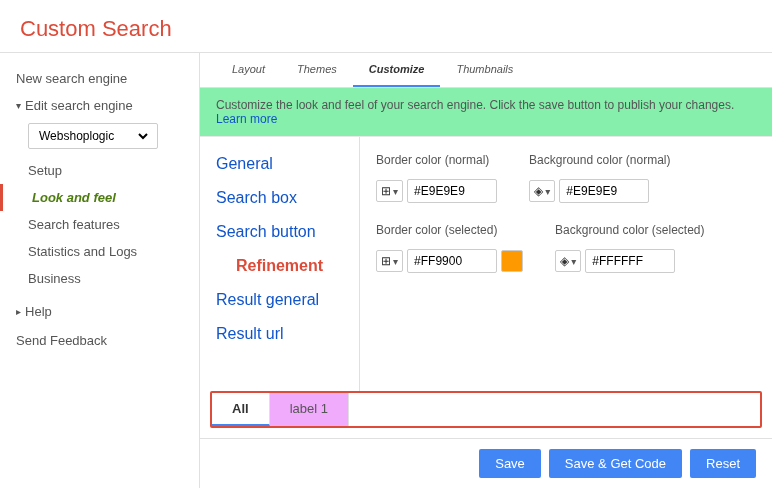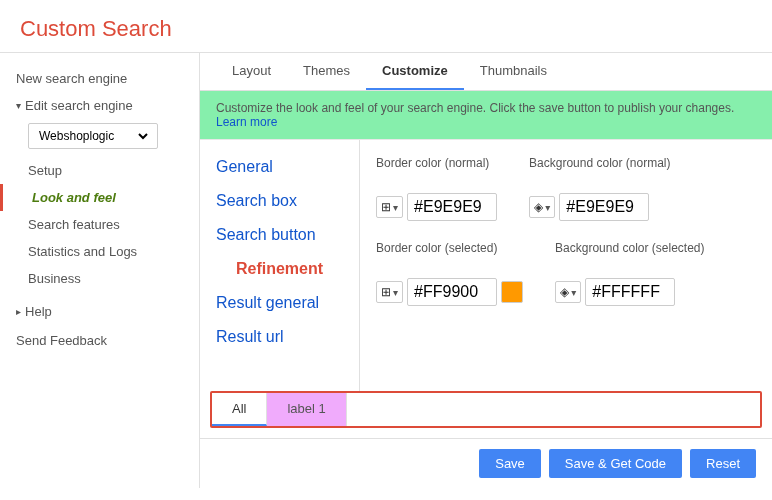--- a/index.html
+++ b/index.html
@@ -23,44 +23,44 @@
     .engine-dropdown select { border: none; background: transparent; font-size: 12px; width: 100%; cursor: pointer; }
 
     .help-item { padding: 6px 16px; color: #555; display: flex; align-items: center; gap: 4px; }
     .send-feedback { padding: 6px 16px; color: #555; cursor: pointer; }
 
     
     .content { flex: 1; display: flex; flex-direction: column; overflow: hidden; }
 
     
     .tabs { display: flex; border-bottom: 1px solid #e0e0e0; padding: 0 16px; }
-    .tab { padding: 10px 16px; cursor: pointer; color: #555; border-bottom: 2px solid transparent; font-size: 13px; }
+    .tab { padding: 10px 16px; cursor: pointer; color: #555; border-bottom: 2px solid transparent; font-size: 11px; font-style: italic; }
     .tab.active { color: #333; border-bottom: 2px solid #4285f4; font-weight: bold; }
 
     
     .description { padding: 10px 16px; font-size: 12px; color: #555; background: #86efac; border-bottom: 1px solid #e8e8e8; }
     .description a { color: #1155cc; text-decoration: none; }
 
     
     .inner-layout { display: flex; flex: 1; overflow: hidden; }
 
     
     .left-nav { width: 160px; border-right: 1px solid #e0e0e0; padding: 10px 0; flex-shrink: 0; }
     .left-nav-item { padding: 8px 16px; color: #1155cc; cursor: pointer; font-size: 16px; }
     .left-nav-item.active { color: #dd4b39; font-weight: bold; text-decoration: none; cursor: default; }
 
     
     .right-panel { flex: 1; padding: 16px; overflow-y: auto; }
 
     .color-row { display: flex; gap: 32px; margin-bottom: 20px; }
-    .color-field { display: flex; flex-direction: column; gap: 23px; }
+    .color-field { display: flex; flex-direction: column; gap: 12px; }
     .color-label { font-size: 12px; color: #555; }
     .color-input-row { display: flex; align-items: center; gap: 4px; }
     .color-selector { border: 1px solid #ccc; border-radius: 2px; padding: 3px 4px; font-size: 12px; display: flex; align-items: center; gap: 2px; background: #fff; cursor: pointer; }
-    .color-text-input { border: 1px solid #ccc; border-radius: 2px; padding: 4px 6px; font-size: 16px; width: 90px; }
+    .color-text-input { border: 1px solid #ccc; border-radius: 2px; padding: 4px 6px; font-size: 12px; width: 90px; }
     .color-swatch { width: 22px; height: 22px; border: 1px solid #ccc; border-radius: 2px; cursor: pointer; }
 
     
     .bottom-section { border: 2px solid #dd4b39; border-radius: 2px; margin: 0 10px 10px 10px; }
     .label-tabs { display: flex; padding: 0; }
     .label-tab { padding: 8px 20px; cursor: pointer; font-size: 13px; color: #555; border-right: 1px solid #e0e0e0; }
     .label-tab:first-child { background: #fff; color: #333; border-bottom: 2px solid #4285f4; font-weight: bold; }
     .label-tab:nth-child(2) { background: #e8d58e; color: #555; }
     .label-tab:nth-child(3) { background: #e8d58e; color: #555; }
 
@@ -184,21 +184,21 @@
                 </div>
                 <input class="color-text-input" type="text" value="#FFFFFF" style="">
               </div>
             </div>
           </div>
         </div>
       </div>
 
       <div class="bottom-section">
         <div class="label-tabs">
-          <div class="label-tab" style="background:#fff; color:#333; border-bottom:2px solid #4285f4; font-weight:normal;">All</div>
+          <div class="label-tab" style="background:#fff; color:#333; border-bottom:2px solid #4285f4; font-weight:bold;">All</div>
           <div class="label-tab" style="background:#f0abfc; color:#555;">label 1</div>
         </div>
       </div>
 
       <div class="footer">
         <button class="btn btn-blue">Save</button>
         <button class="btn btn-blue">Save &amp; Get Code</button>
         <button class="btn btn-reset">Reset</button>
       </div>
     </div>

